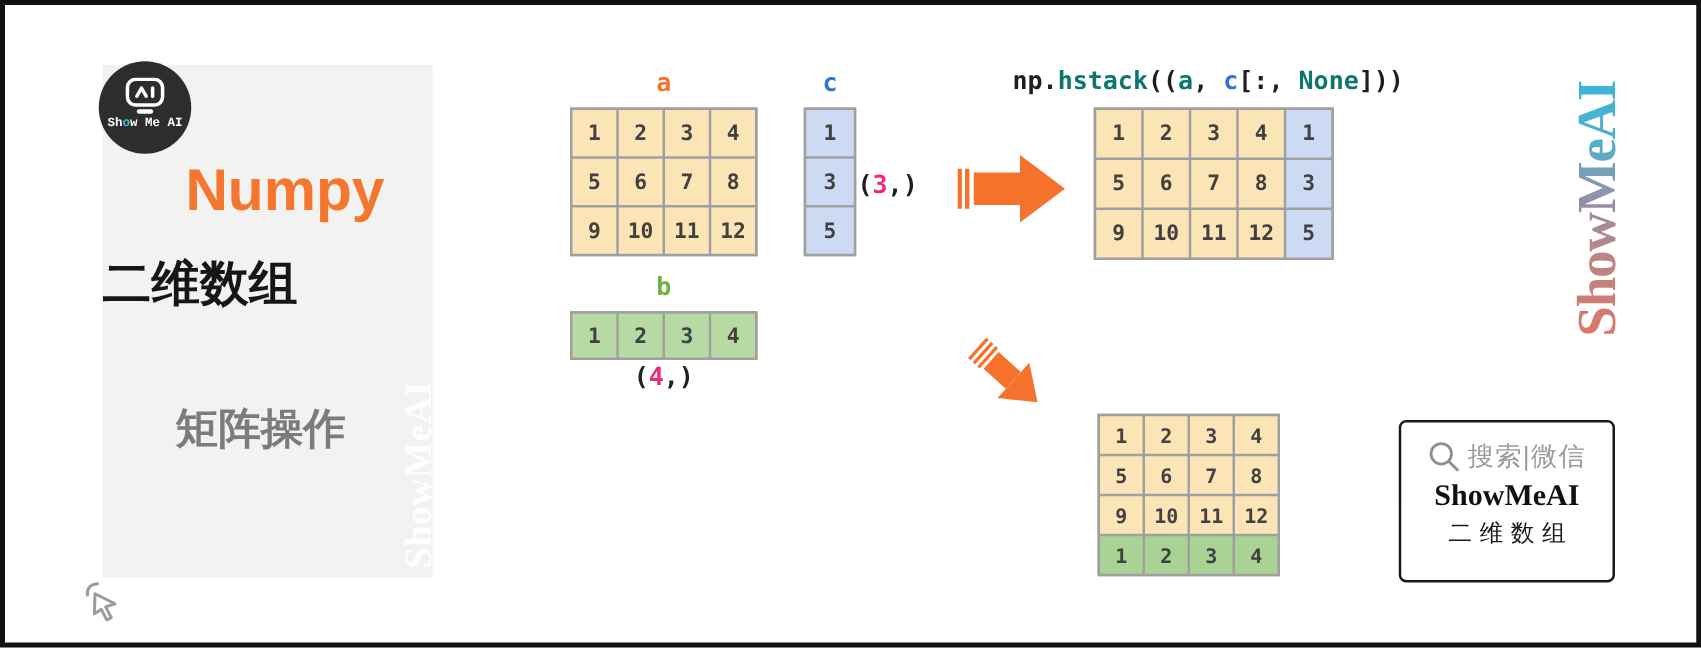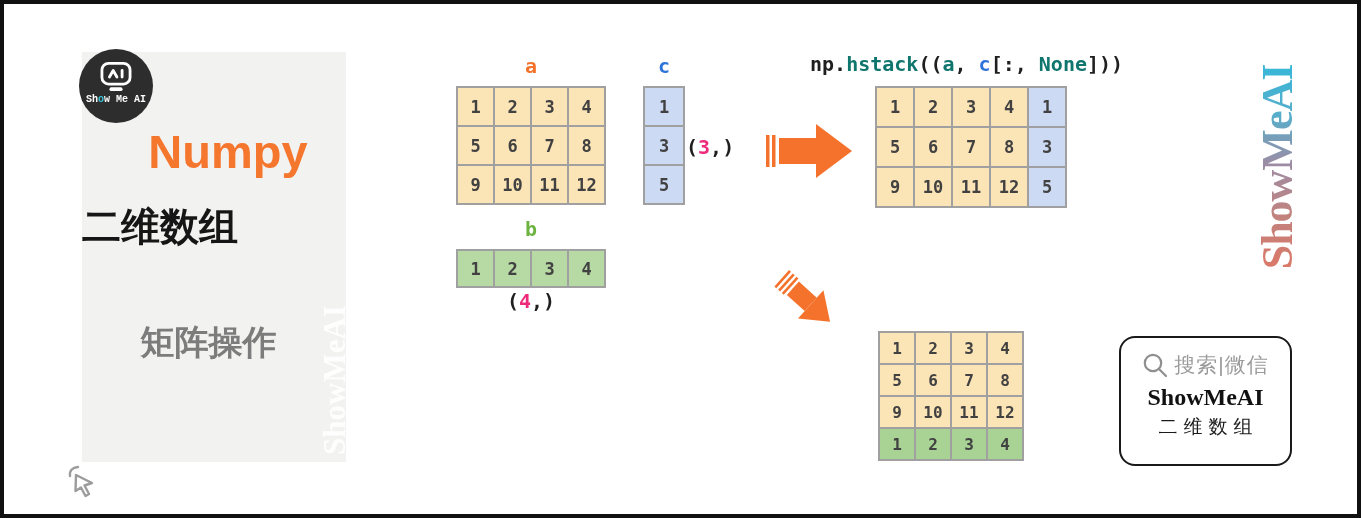--- a/index.html
+++ b/index.html
@@ -80,21 +80,21 @@
     position:absolute; left:1151px; top:140px; width:240px; height:46px;
     transform:rotate(-90deg);
     font-family:"Liberation Serif", serif; font-weight:bold; font-size:44px;
     text-align:center; letter-spacing:-1px;
     background:linear-gradient(to right,#E4755F 0%,#C1837F 30%,#9F8BA2 50%,#56AECB 72%,#2CBADE 100%);
     -webkit-background-clip:text; background-clip:text; color:transparent;
   }
   
   .search-card{
     position:absolute; left:1115px; top:332px; width:173px; height:130px;
-    background:#ffffff; border:2.5px solid #1A1A1A; border-radius:16px;
+    background:#ffffff; border:2.5px solid #1A1A1A; border-radius:6px;
     display:flex; flex-direction:column; align-items:center; padding-top:13px;
   }
   .search-row{ display:flex; align-items:center; gap:5px; }
   .search-placeholder{ font-size:21px; color:#9B9B9B; letter-spacing:1px; }
   .search-brand{ margin-top:5px; font-family:"Liberation Serif", serif; font-weight:bold; font-size:24px; color:#111111; }
   .search-org{ margin-top:3px; font-size:19px; font-weight:500; color:#1A1A1A; letter-spacing:6px; text-indent:6px; }
 </style>
 </head>
 <body>
 

